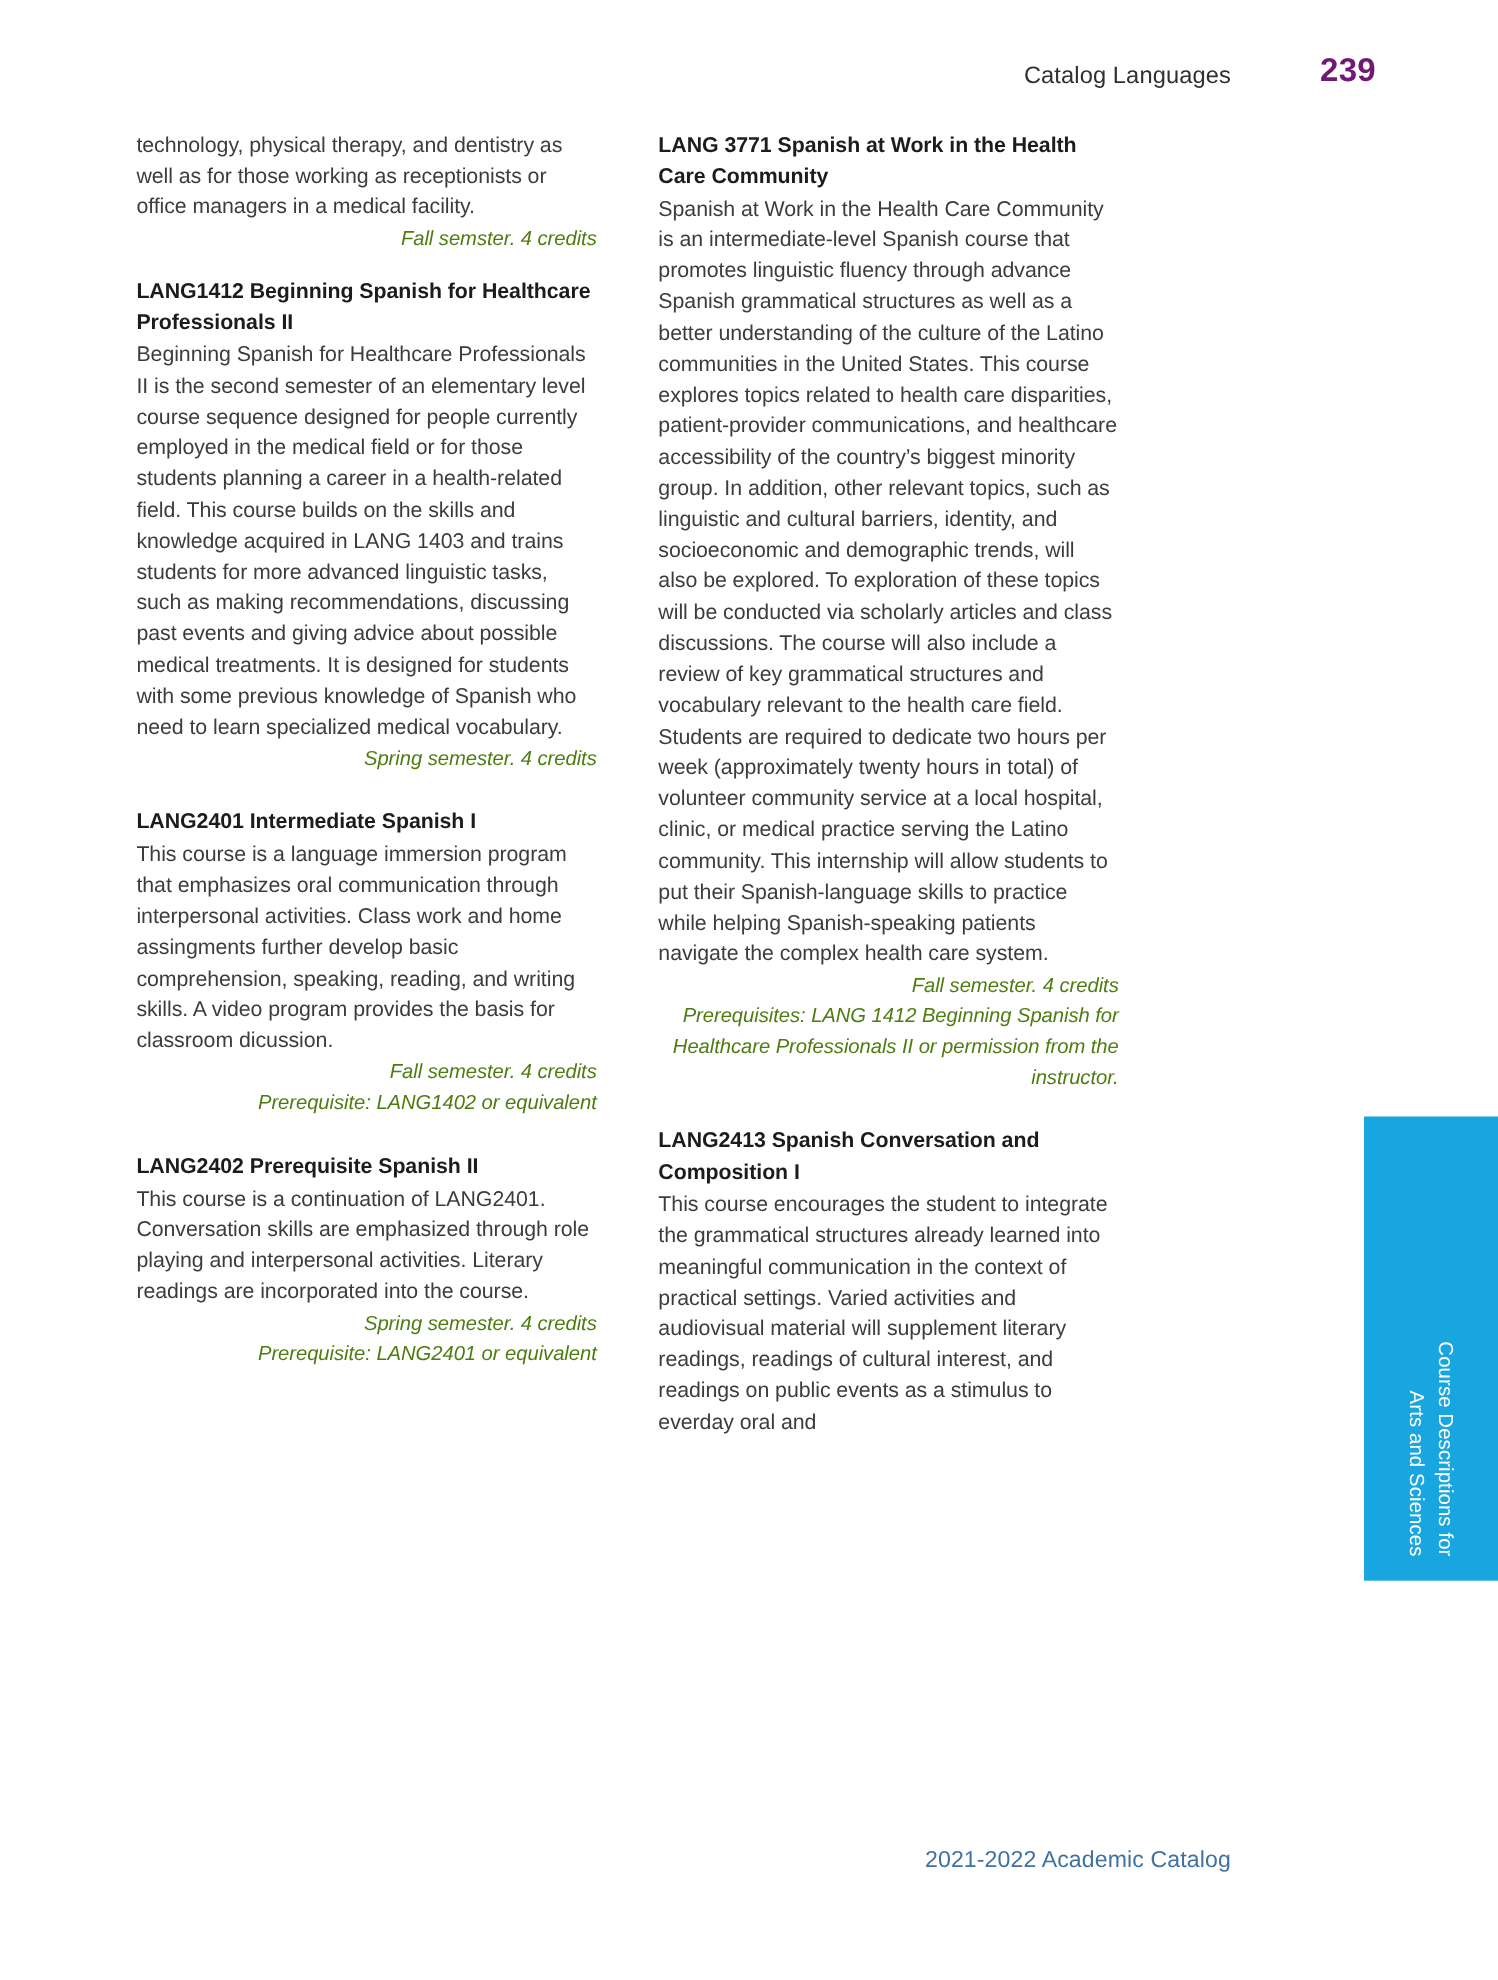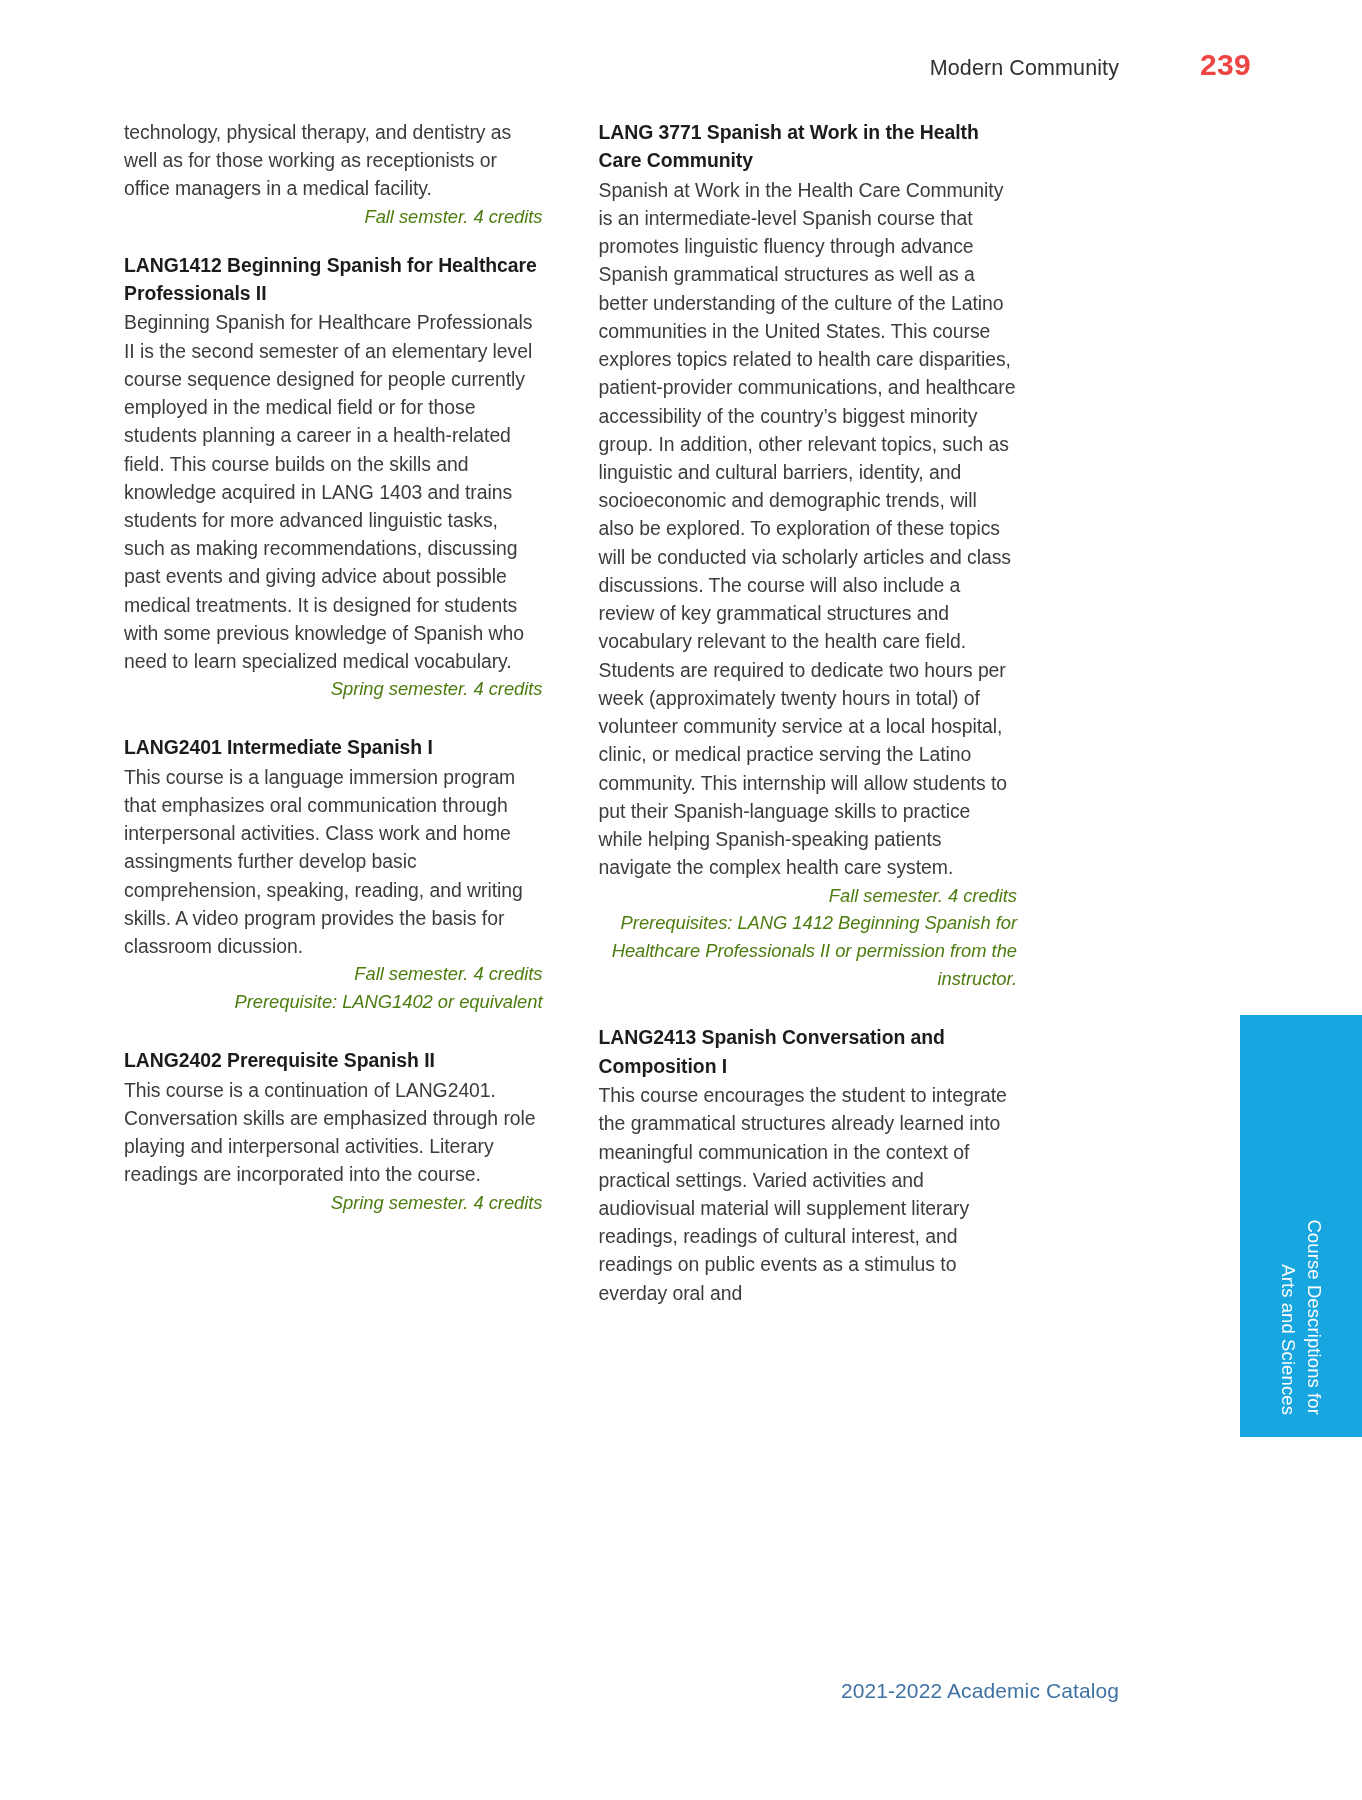--- a/index.html
+++ b/index.html
@@ -40,21 +40,21 @@
     color: #2f3033;
     letter-spacing: 0.1px;
     white-space: nowrap;
   }
   .running-head-pageno {
     position: absolute;
     left: 1200px;
     top: -8px;
     font-size: 30px;
     font-weight: 700;
-    color: #ef4444;
+    color: #701a75;
     letter-spacing: 0.3px;
   }
 
   
   .columns {
     position: absolute;
     top: 118px;
     left: 124px;
     width: 893px;
     display: flex;
@@ -151,21 +151,21 @@
     letter-spacing: 0.1px;
     white-space: nowrap;
   }
 </style>
 </head>
 <body>
 
 <div class="page">
 
   <div class="running-head">
-    <div class="running-head-title">Modern Community</div>
+    <div class="running-head-title">Catalog Languages</div>
     <div class="running-head-pageno">239</div>
   </div>
 
   <div class="columns">
 
     <div class="column">
 
       <div class="course-block continuation">
         <p class="course-desc">technology, physical therapy, and dentistry as well as for those working as receptionists or office managers in a medical facility.</p>
         <p class="course-meta">Fall semster. 4 credits</p>
@@ -181,20 +181,21 @@
         <h3 class="course-title">LANG2401 Intermediate Spanish I</h3>
         <p class="course-desc">This course is a language immersion program that emphasizes oral communication through interpersonal activities. Class work and home assingments further develop basic comprehension, speaking, reading, and writing skills. A video program provides the basis for classroom dicussion.</p>
         <p class="course-meta">Fall semester. 4 credits</p>
         <p class="course-meta">Prerequisite: LANG1402 or equivalent</p>
       </div>
 
       <div class="course-block">
         <h3 class="course-title">LANG2402  Prerequisite Spanish II</h3>
         <p class="course-desc">This course is a continuation of LANG2401. Conversation skills are emphasized through role playing and interpersonal activities. Literary readings are incorporated into the course.</p>
         <p class="course-meta">Spring semester. 4 credits</p>
+        <p class="course-meta">Prerequisite: LANG2401 or equivalent</p>
       </div>
 
     </div>
 
     <div class="column">
 
       <div class="course-block">
         <h3 class="course-title">LANG 3771  Spanish at Work in the Health Care Community</h3>
         <p class="course-desc">Spanish at Work in the Health Care Community is an intermediate-level Spanish course that promotes linguistic fluency through advance Spanish grammatical structures as well as a better understanding of the culture of the Latino communities in the United States. This course explores topics related to health care disparities, patient-provider communications, and healthcare accessibility of the country’s biggest minority group. In addition, other relevant topics, such as linguistic and cultural barriers, identity, and socioeconomic and demographic trends, will also be explored. To exploration of these topics will be conducted via scholarly articles and class discussions. The course will also include a review of key grammatical structures and vocabulary relevant to the health care field. Students are required to dedicate two hours per week (approximately twenty hours in total) of volunteer community service at a local hospital, clinic, or medical practice serving the Latino community. This internship will allow students to put their Spanish-language skills to practice while helping Spanish-speaking patients navigate the complex health care system.</p>
         <p class="course-meta">Fall semester. 4 credits</p>

